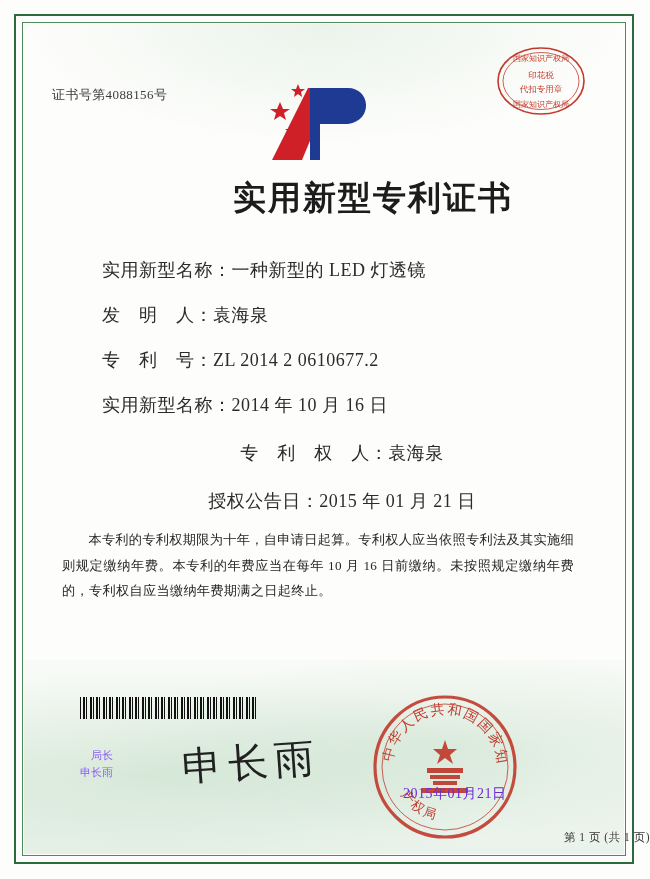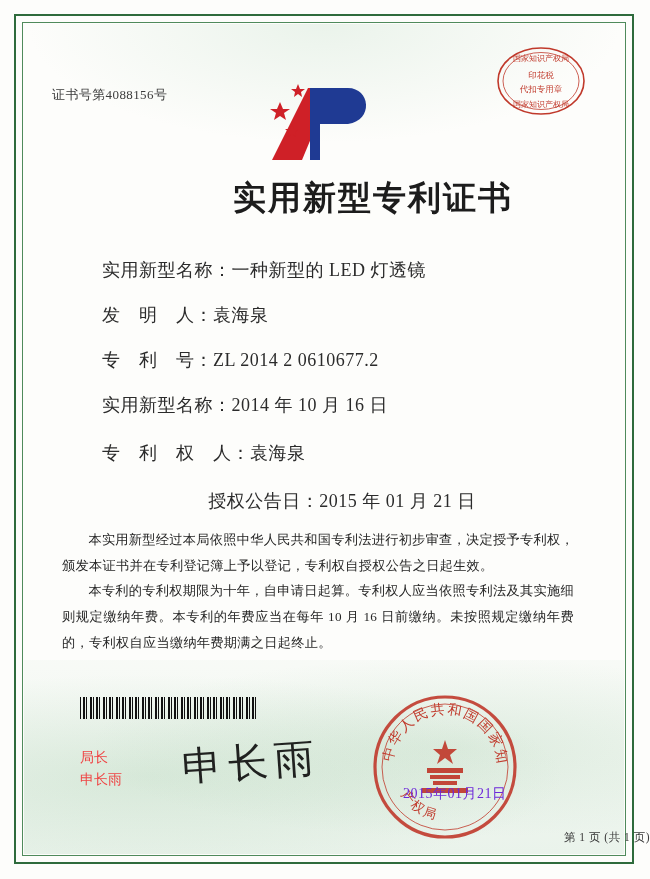--- a/index.html
+++ b/index.html
@@ -133,23 +133,24 @@
       #111 0px, #111 1px, transparent 1px, transparent 3px,
       #111 3px, #111 5px, transparent 5px, transparent 6px,
       #111 6px, #111 7px, transparent 7px, transparent 10px,
       #111 10px, #111 12px, transparent 12px, transparent 13px
     );
   }
 
   .signature-block {
     position: absolute;
     left: 80px; top: 747px;
-    font-size: 14px;
-    color: #ef4444;
+    font-size: 11px;
+    color: #8b5cf6;
     line-height: 1.55;
+    text-align: right;
   }
   .handwriting {
     position: absolute;
     left: 182px; top: 735px;
     font-size: 40px;
     color: #111;
     font-family: "DejaVu Serif", serif;
     transform: rotate(-4deg);
     letter-spacing: 6px;
     opacity: 0.92;
@@ -227,30 +228,29 @@
     </div>
     <div class="field">
       <span class="lab">发　明　人：</span><span class="val">袁海泉</span>
     </div>
     <div class="field">
       <span class="lab">专　利　号：</span><span class="val">ZL 2014 2 0610677.2</span>
     </div>
     <div class="field">
       <span class="lab">实用新型名称：</span><span class="val">2014 年 10 月 16 日</span>
     </div>
-    <div class="field" style="margin-top:24px;">
+    <div class="field" style="margin-top:24px;text-align:center;">
       <span class="lab">专　利　权　人：</span><span class="val">袁海泉</span>
     </div>
     <div class="field" style="margin-top:24px;text-align:center;">
       <span class="lab">授权公告日：</span><span class="val">2015 年 01 月 21 日</span>
     </div>
   </div>
 
   <div class="body-text">
-    <p>本实用新型经过本局依照中华人民共和国专利法进行初步审查，决定授予专利权，颁发本证书并在专利登记簿上予以登记，专利权自授权公告之日起生效。</p>
     <p>本专利的专利权期限为十年，自申请日起算。专利权人应当依照专利法及其实施细则规定缴纳年费。本专利的年费应当在每年 10 月 16 日前缴纳。未按照规定缴纳年费的，专利权自应当缴纳年费期满之日起终止。</p>
   </div>
 
   <div class="barcode"></div>
 
   <div class="signature-block">
     <div>局长</div>
     <div>申长雨</div>
   </div>
   <div class="handwriting">申长雨</div>

